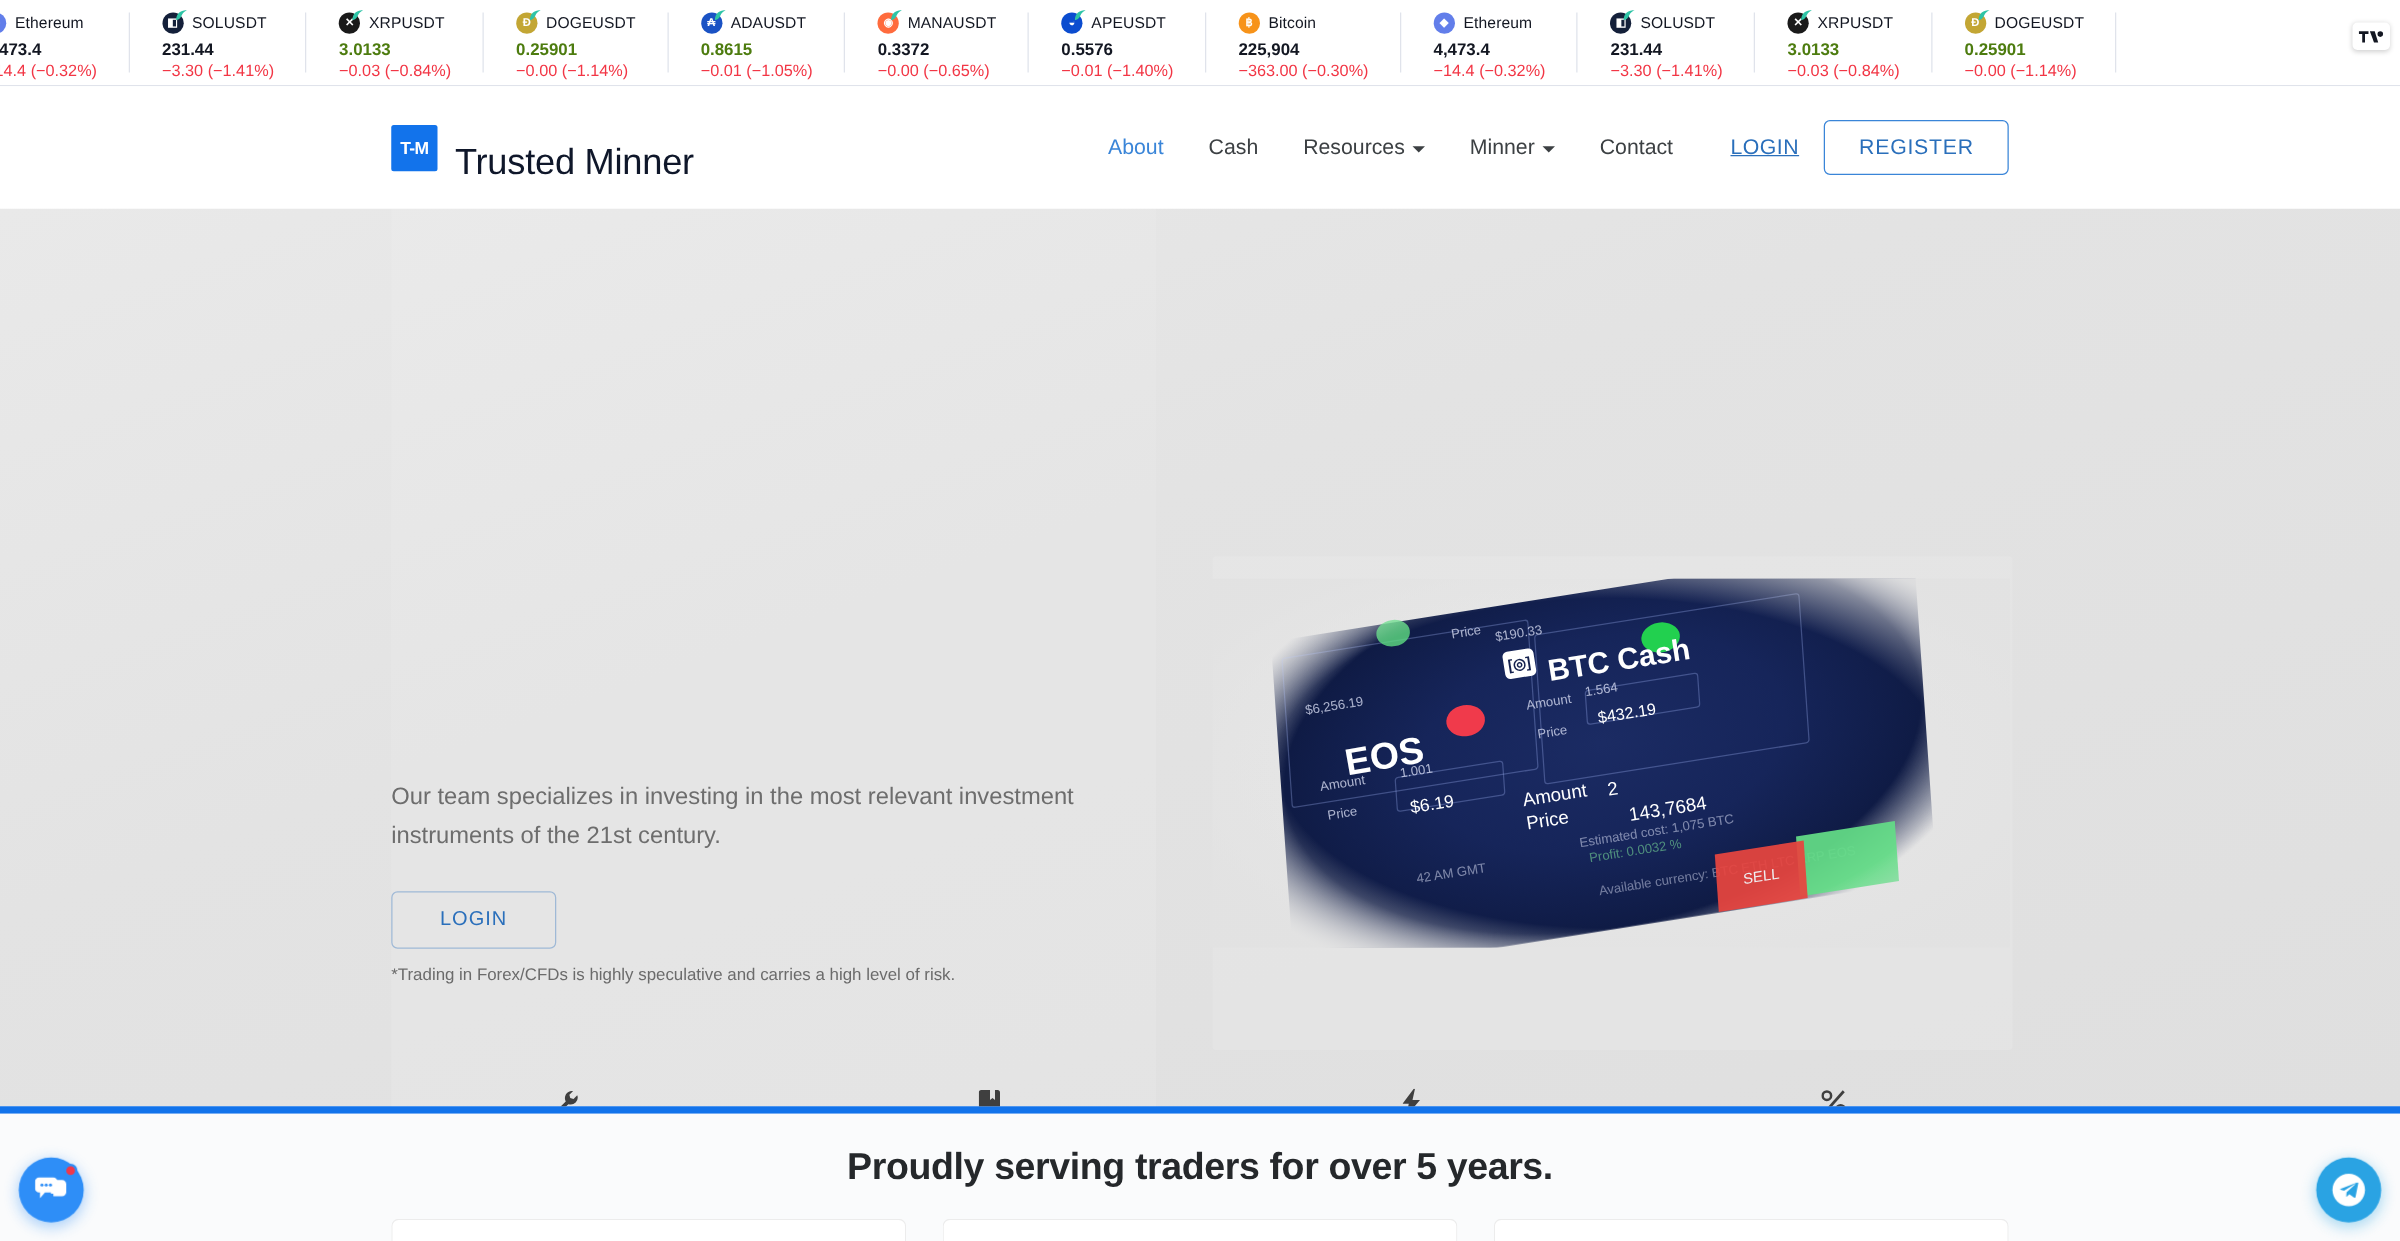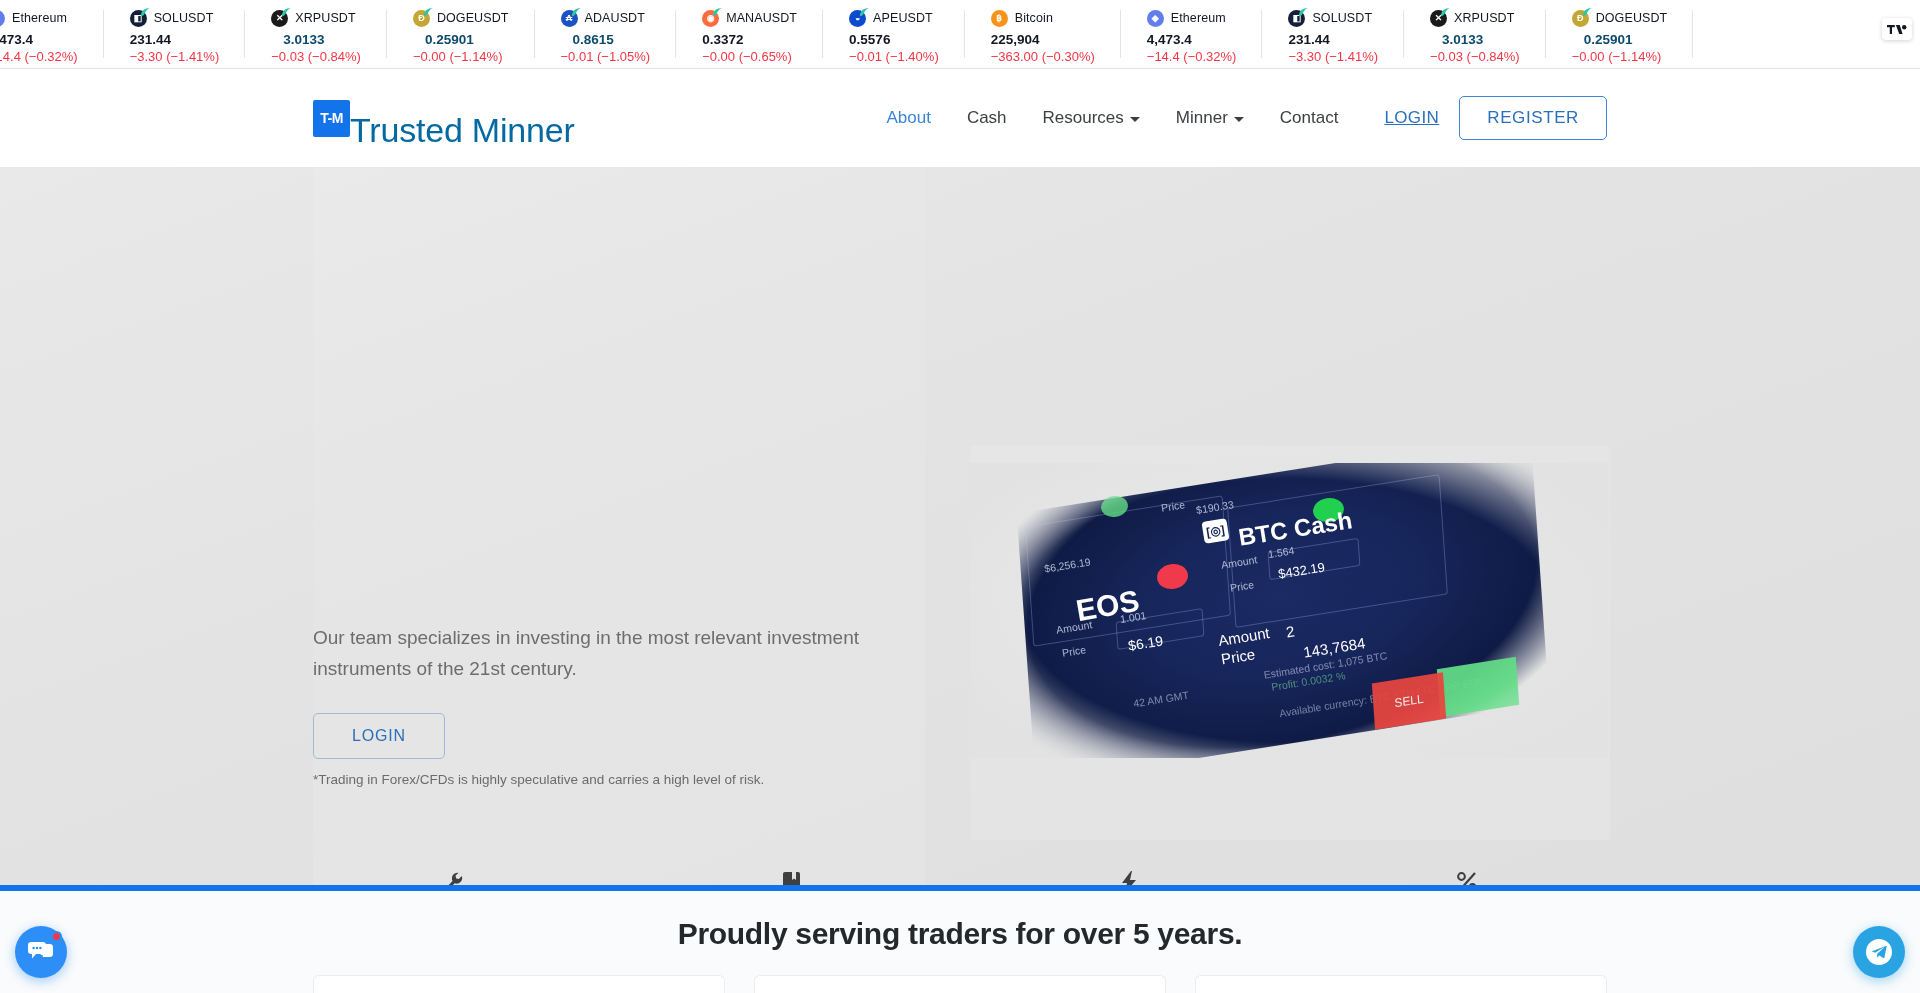--- a/index.html
+++ b/index.html
@@ -49,21 +49,21 @@
     display: flex; align-items: center; justify-content: center;
     font-size: 9px; font-weight: bold; color: #fff;
     overflow: visible;
   }
   .tk-logo .swoosh {
     position: absolute; right: -4px; top: -3px;
     width: 11px; height: 11px;
   }
   .tk-name { font-size: 12.5px; color: #131722; white-space: nowrap; letter-spacing: 0.1px; }
   .tk-price { font-size: 13.5px; font-weight: bold; margin-top: 5px; white-space: nowrap; }
-  .tk-price.up   { color: #0c4a6e; margin-left: 12px; }
+  .tk-price.up   { color: #4d7c0f; }
   .tk-price.dark { color: #131722; }
   .tk-chg { font-size: 13px; margin-top: 2px; white-space: nowrap; color: #f23645; }
   .tk-blank .tk-name { color: #131722; }
   .tk-grey-dot { width: 17px; height: 17px; border-radius: 50%; background: #e6e6e6; }
   .tk-alert {
     display: inline-flex; align-items: center; gap: 3px; margin-left: 4px;
   }
   .tk-alert .dot { width: 4px; height: 4px; border-radius: 50%; background: #f23645; }
   .tk-alert .badge {
     width: 15px; height: 15px; border-radius: 50%; background: #f23645;
@@ -82,27 +82,27 @@
 
   
   .navbar {
     width: 1920px; height: 98px;
     background: #fff;
     display: flex; align-items: center;
     padding: 0 313px 0 313px;
     justify-content: space-between;
     position: relative;
   }
-  .brand { display: flex; align-items: center; }
+  .brand { display: flex; align-items: center; gap: 14px; }
   .brand-mark {
     width: 37px; height: 37px; background: #1273eb; border-radius: 2px;
     display: flex; align-items: center; justify-content: center;
     color: #fff; font-size: 14px; font-weight: bold; letter-spacing: -0.5px;
   }
-  .brand-text { font-size: 34px; color: #0369a1; font-weight: 400; letter-spacing: -0.2px; margin-top: 24px; }
+  .brand-text { font-size: 29px; color: #0f172a; font-weight: 400; letter-spacing: -0.2px; margin-top: 24px; }
   .nav-right { display: flex; align-items: center; gap: 0; }
   .nav-link {
     font-size: 17px; color: #3c4043; text-decoration: none;
     padding: 0 18px; white-space: nowrap; cursor: pointer;
     display: flex; align-items: center; gap: 6px;
   }
   .nav-link.active { color: #3a85d8; }
   .caret {
     width: 0; height: 0;
     border-left: 5px solid transparent;

